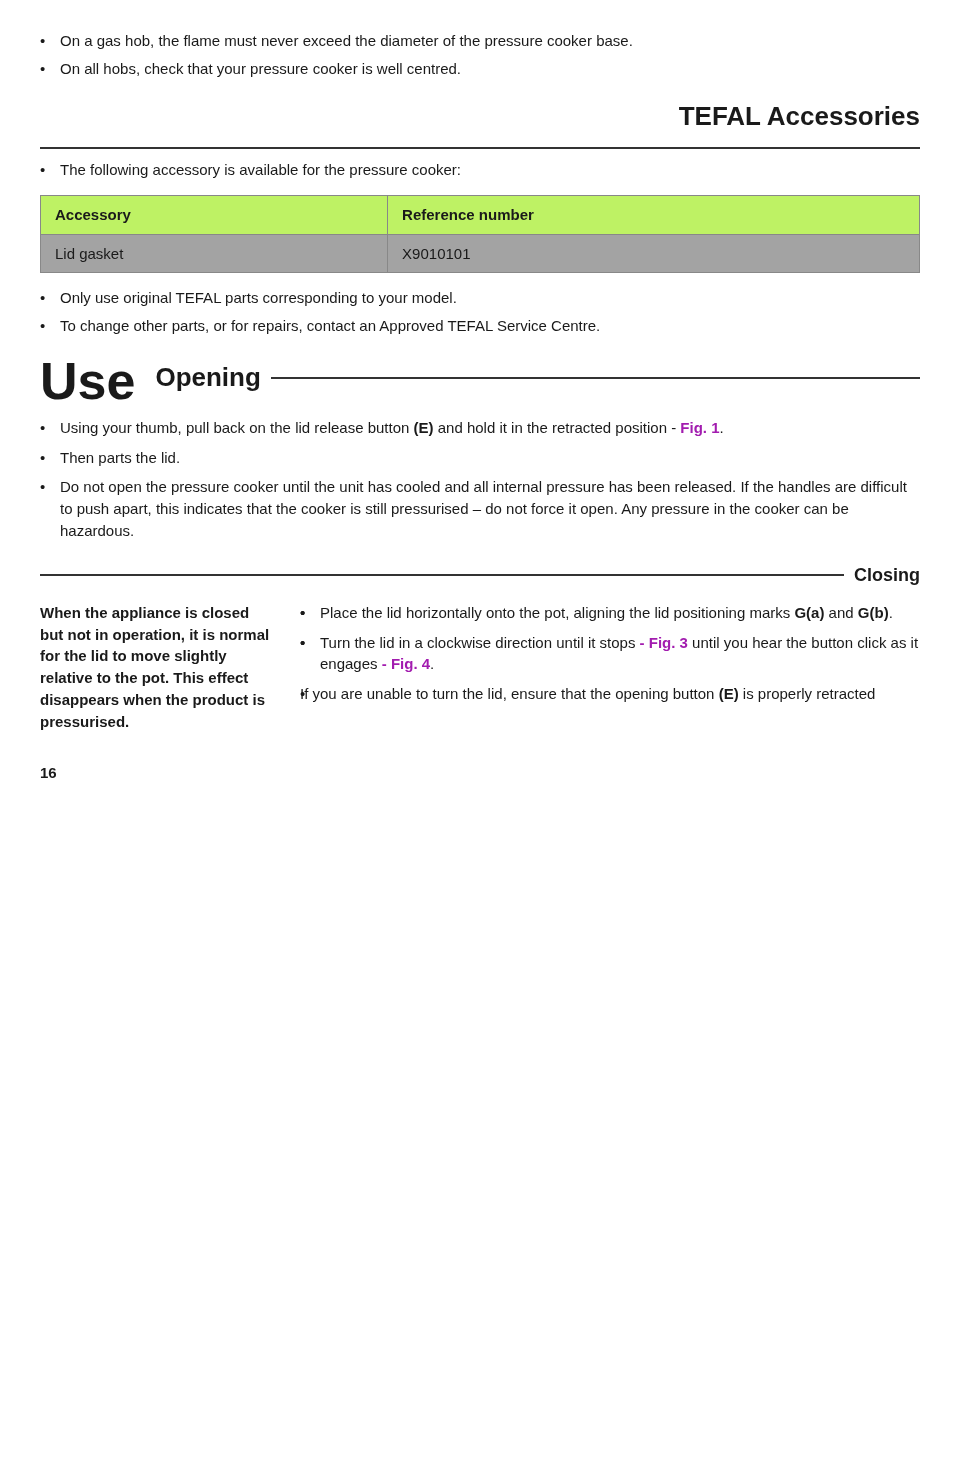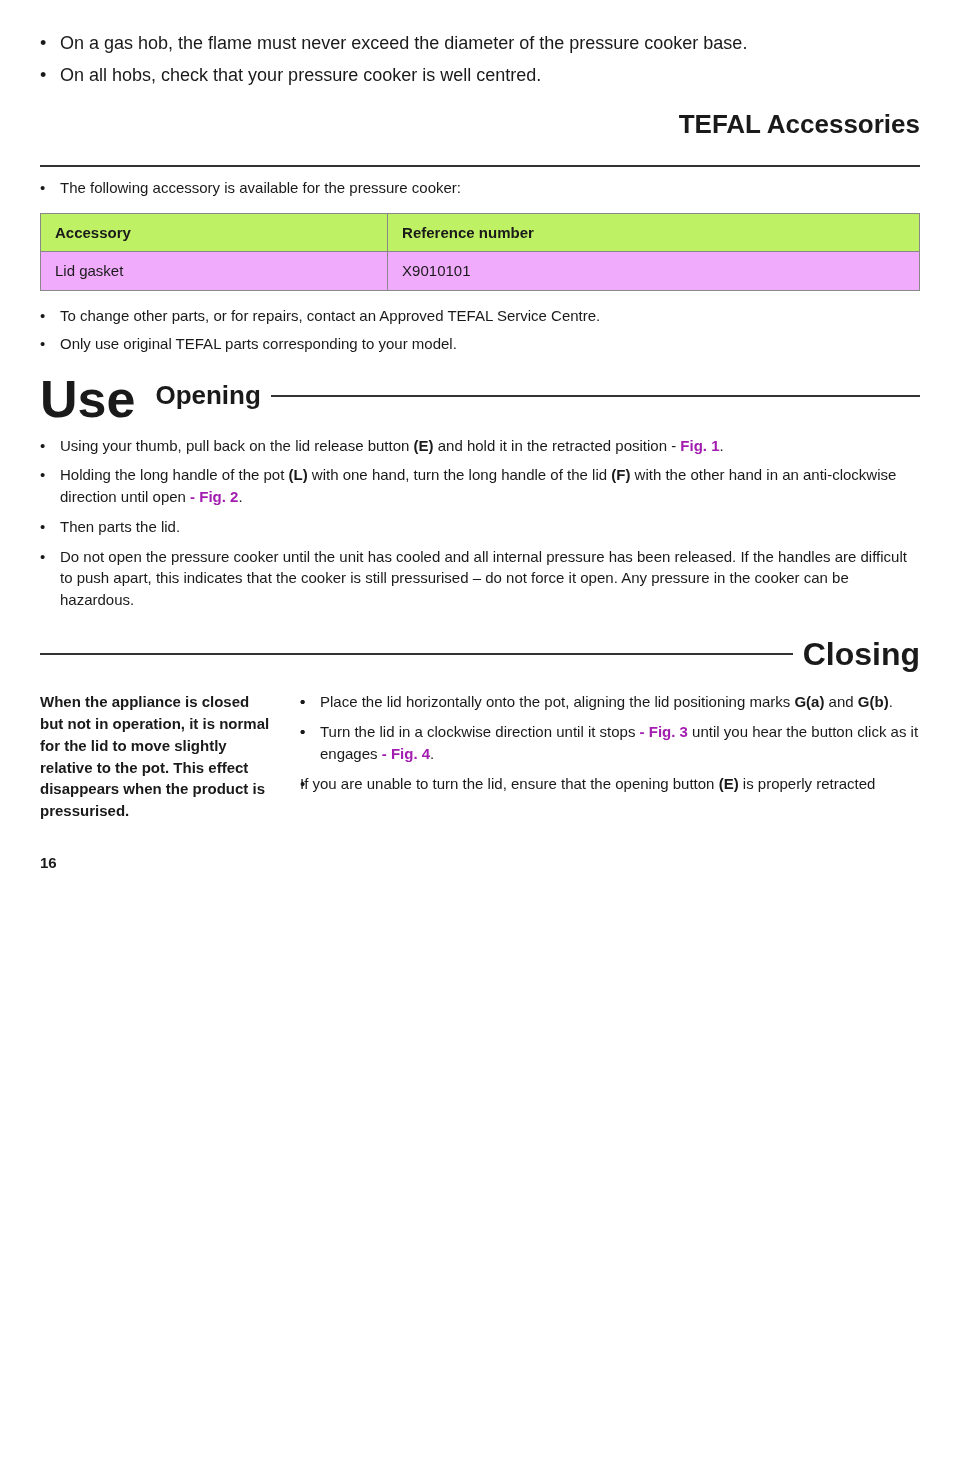--- a/index.html
+++ b/index.html
@@ -16,41 +16,41 @@
 
     .top-bullets {
       margin-bottom: 18px;
       padding-left: 0;
     }
     .top-bullets li {
       list-style: none;
       padding-left: 20px;
       position: relative;
       margin-bottom: 6px;
-      font-size: 18px;
+      font-size: 15px;
     }
     .top-bullets li::before {
       content: '•';
       position: absolute;
       left: 0;
       top: 0;
     }
 
     .tefal-section {
       display: flex;
       flex-direction: column;
     }
 
     .tefal-header-row {
       display: flex;
       justify-content: flex-end;
       align-items: flex-end;
       margin-bottom: 10px;
       border-bottom: 2px solid #333;
-      padding-bottom: 21px;
+      padding-bottom: 12px;
     }
 
     .tefal-title {
       font-size: 26px;
       font-weight: bold;
       text-align: right;
     }
 
     .accessories-intro {
       font-size: 15px;
@@ -74,21 +74,21 @@
       padding: 8px 14px;
       font-size: 15px;
       font-weight: bold;
       background: #bef264;
       text-align: left;
     }
     .accessories-table td {
       border: 1px solid #888;
       padding: 8px 14px;
       font-size: 15px;
-      background: #f0abfc;
+      background: #a3a3a3;
     }
     .use-label {
       font-size: 52px;
       font-weight: bold;
       line-height: 1.0;
       display: block;
     }
 
     .accessories-bullets {
       margin-bottom: 12px;
@@ -156,21 +156,21 @@
       align-items: center;
       margin-bottom: 14px;
     }
     .closing-line {
       flex: 1;
       height: 2px;
       background: #333;
       margin-right: 10px;
     }
     .closing-title {
-      font-size: 32px;
+      font-size: 18px;
       font-weight: bold;
       white-space: nowrap;
     }
 
     .closing-content {
       display: flex;
       flex-direction: row;
       gap: 30px;
     }
 
@@ -230,44 +230,41 @@
     </thead>
     <tbody>
       <tr>
         <td>Lid gasket</td>
         <td>X9010101</td>
       </tr>
     </tbody>
   </table>
 
   <ul class="accessories-bullets">
+    <li>Only use original TEFAL parts corresponding to your model.</li>
     <li>To change other parts, or for repairs, contact an Approved TEFAL Service Centre.</li>
-    <li>Only use original TEFAL parts corresponding to your model.</li>
   </ul>
 </div>
 
 <div class="opening-section">
   <div style="display:flex; align-items:flex-end; gap:0; margin-bottom:10px;">
     <div style="margin-right:20px;">
       <span class="use-label">Use</span>
     </div>
     <div style="flex:1;">
       <div class="opening-header">
         <span class="opening-title">Opening</span>
         <div class="opening-line"></div>
       </div>
     </div>
   </div>
 
   <ul class="opening-bullets">
     <li>
       Using your thumb, pull back on the lid release button <b>(E)</b> and hold it in the retracted position - <span class="fig-bold">Fig. 1</span>.
-    </li>
-    <li>
-      Holding the long handle of the pot <b>(L)</b> with one hand, turn the long handle of the lid <b>(F)</b> with the other hand in an anti-clockwise direction until open <span class="fig-bold">- Fig. 2</span>.
     </li>
     <li>
       Then parts the lid.
     </li>
     <li>
       Do not open the pressure cooker until the unit has cooled and all internal pressure has been released. If the handles are difficult to push apart, this indicates that the cooker is still pressurised – do not force it open. Any pressure in the cooker can be hazardous.
     </li>
   </ul>
 </div>
 

